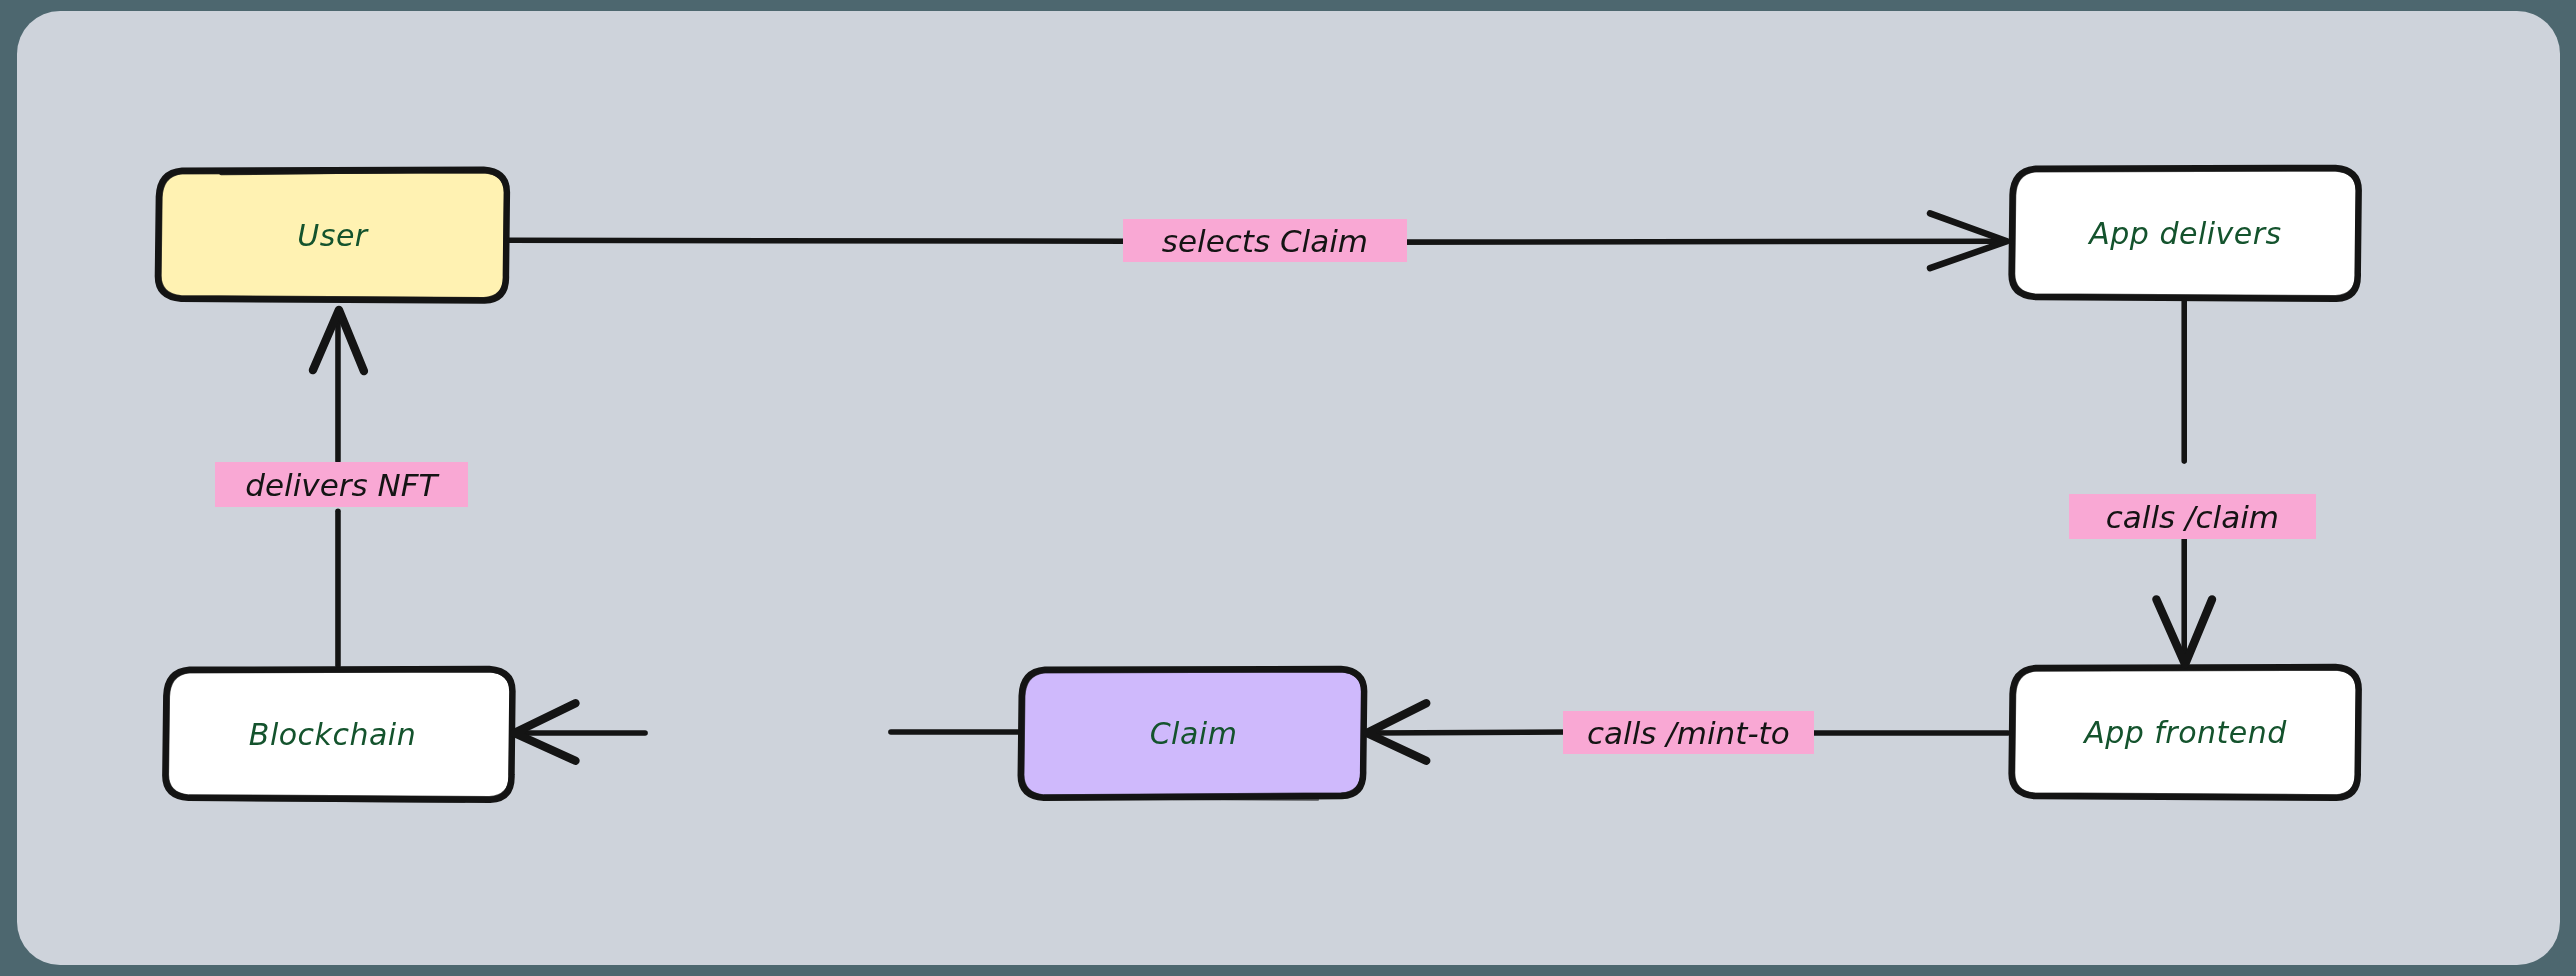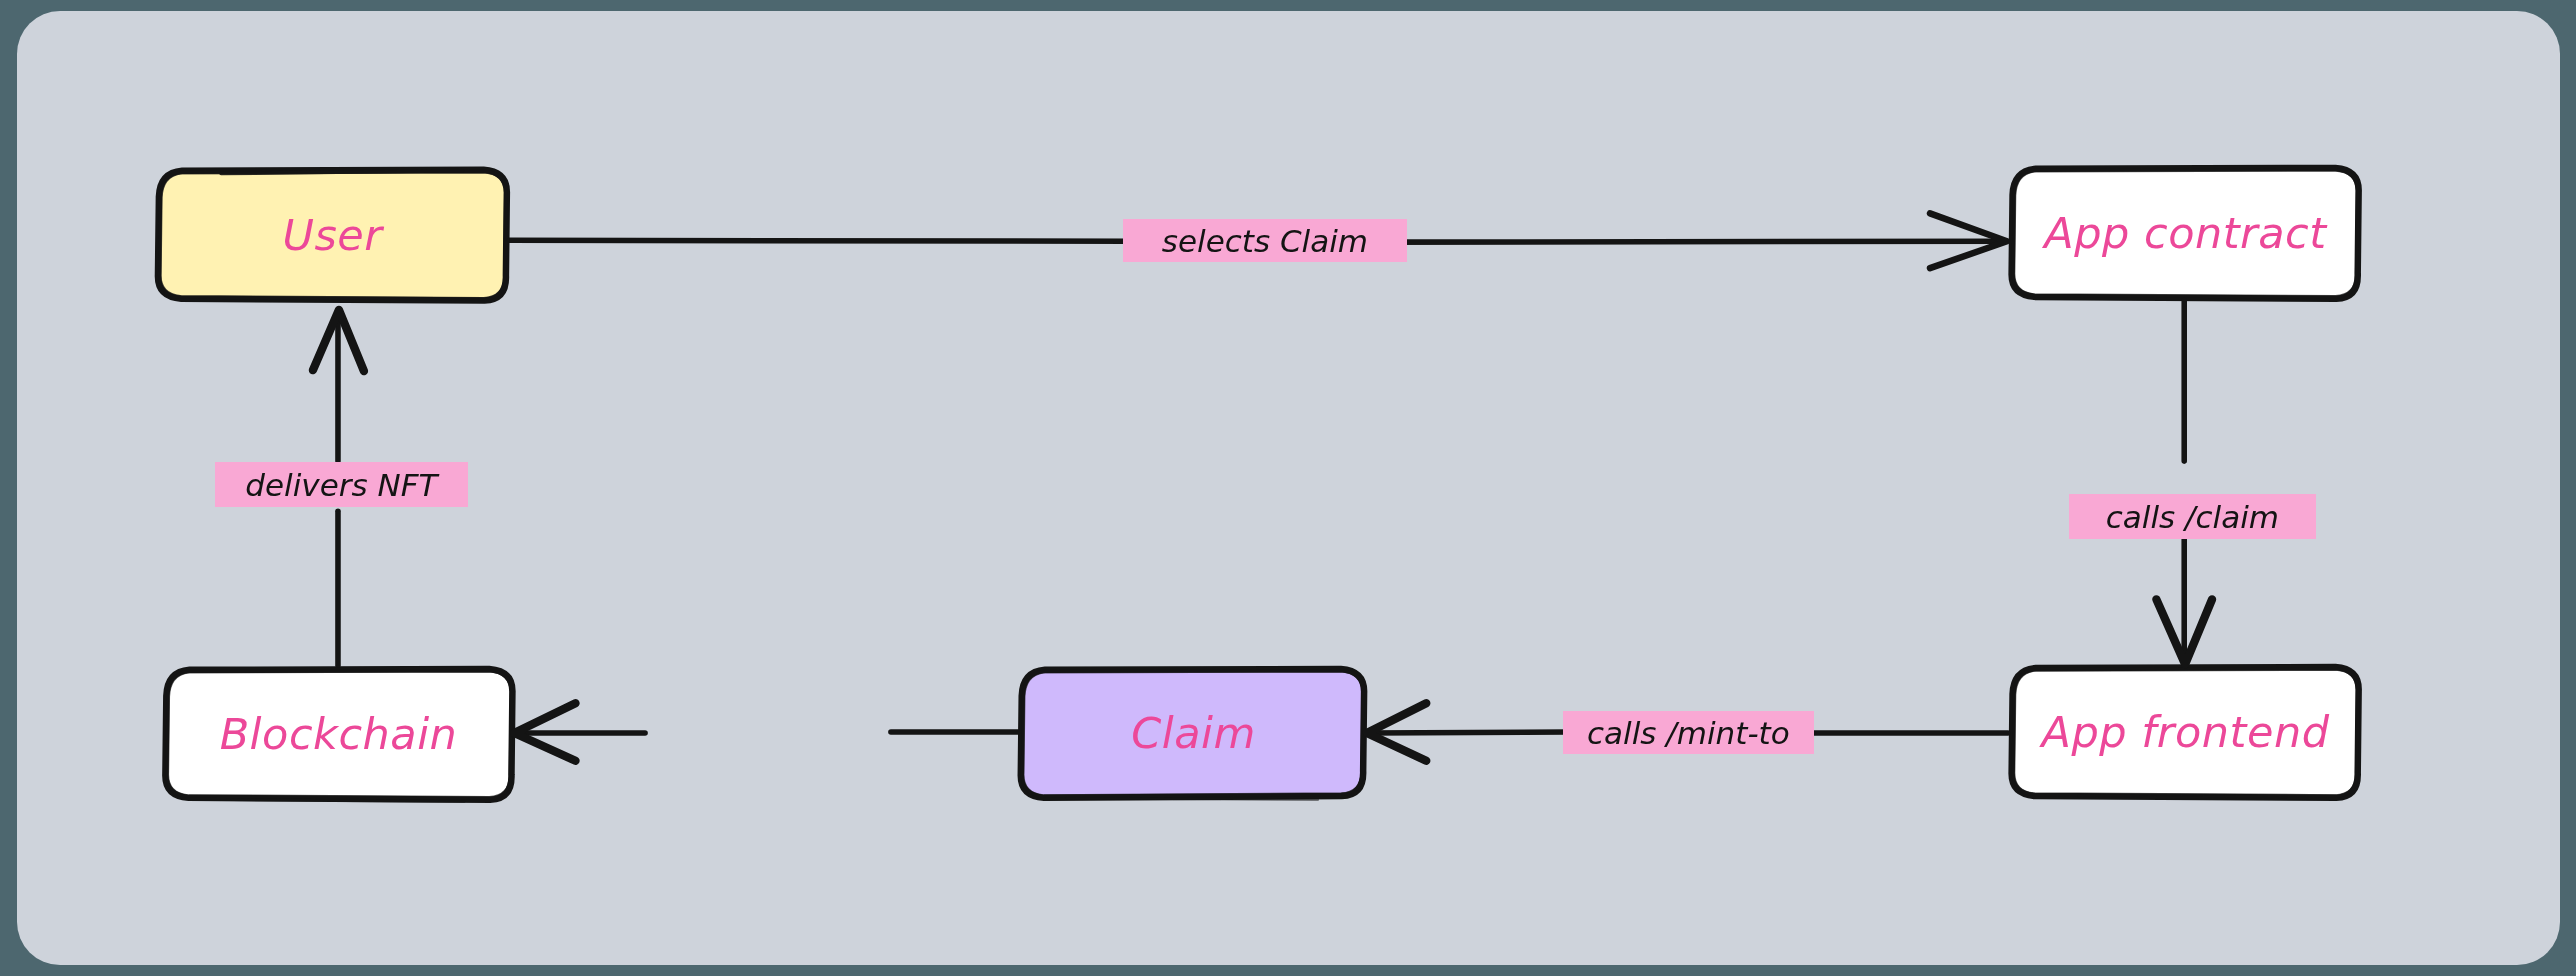--- a/index.html
+++ b/index.html
@@ -34,23 +34,23 @@
     left: 0;
     top: 0;
     width: 2576px;
     height: 976px;
   }
   .node-label {
     position: absolute;
     display: flex;
     align-items: center;
     justify-content: center;
-    color: #ec4899;
+    color: #14532d;
     font-family: "DejaVu Sans", sans-serif;
-    font-size: 43px;
+    font-size: 30px;
     font-style: italic;
     font-weight: 400;
     letter-spacing: 0.5px;
     white-space: nowrap;
     pointer-events: none;
   }
   .edge-label {
     position: absolute;
     display: flex;
     align-items: center;
@@ -132,27 +132,27 @@
     <g>
       <path d="M 364 717 L 364 551" fill="none" stroke="#141414" stroke-width="6" stroke-linecap="round"></path>
       <path d="M 364 497 L 364 337" fill="none" stroke="#141414" stroke-width="6" stroke-linecap="round"></path>
       <path d="M 337 399 L 365 334 L 392 400" fill="none" stroke="#141414" stroke-width="9" stroke-linecap="round" stroke-linejoin="round"></path>
     </g>
 
   </svg>
 
   <div class="node-label" style="left:158px; top:169px; width:349px; height:132px;">User</div>
 
-  <div class="node-label" style="left:2012px; top:167px; width:347px; height:132px;">App contract</div>
+  <div class="node-label" style="left:2012px; top:167px; width:347px; height:132px;">App delivers</div>
 
   <div class="node-label" style="left:2012px; top:666px; width:347px; height:132px;">App frontend</div>
 
   <div class="node-label" style="left:1021px; top:668px; width:345px; height:130px;">Claim</div>
 
-  <div class="node-label" style="left:165px; top:668px; width:347px; height:132px;font-style:italic;">Blockchain</div>
+  <div class="node-label" style="left:159px; top:668px; width:347px; height:132px;font-style:italic;">Blockchain</div>
 
   <div class="edge-label" style="left:1123px; top:219px; width:269px; height:43px;">selects Claim</div>
 
   <div class="edge-label" style="left:2069px; top:462px; width:232px; height:45px;margin-top:32px;">calls /claim</div>
 
   <div class="edge-label" style="left:1563px; top:711px; width:236px; height:43px;">calls /mint-to</div>
 
 
   <div class="edge-label" style="left:215px; top:462px; width:238px; height:45px;text-align:right;">delivers NFT</div>
 

